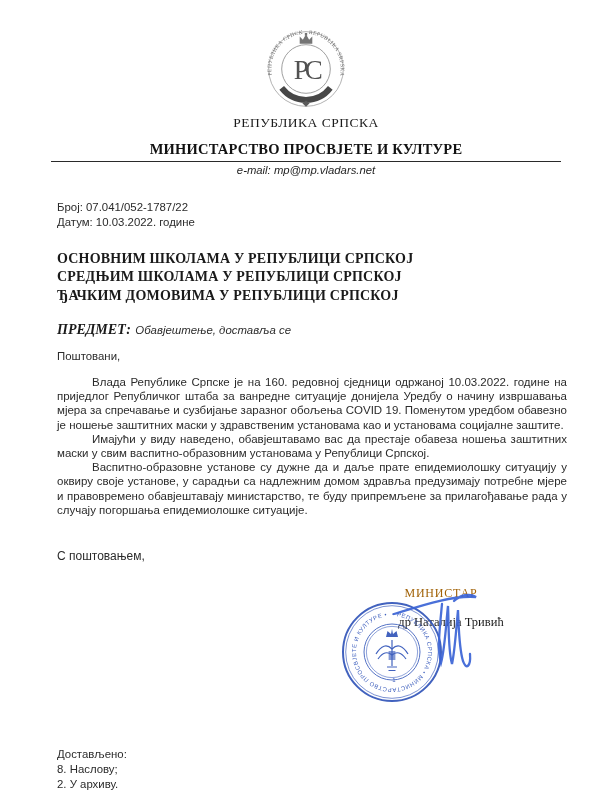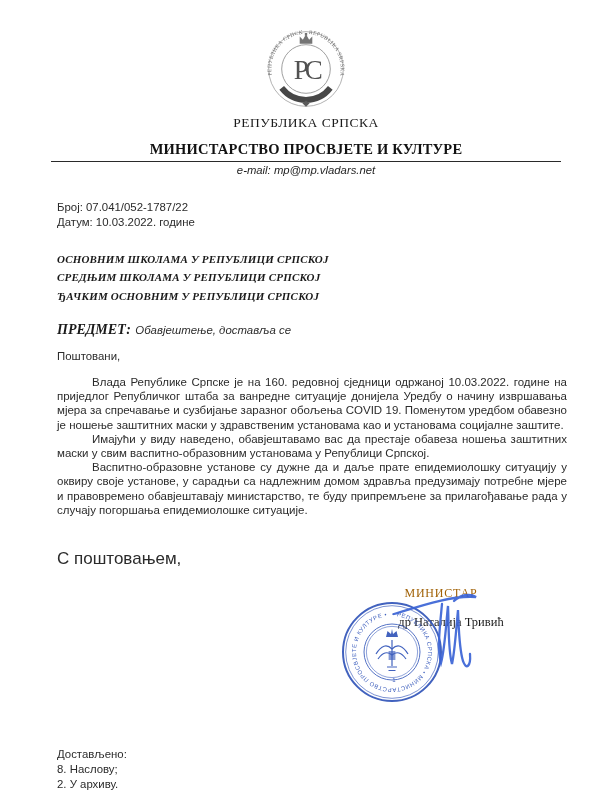--- a/index.html
+++ b/index.html
@@ -14,31 +14,31 @@
   .header { position:absolute; left:0; top:115px; width:612px; text-align:center; }
   .republic { font-family:"Liberation Serif", serif; font-size:13.5px; color:#1c1c1c; letter-spacing:0.5px; }
   .ministry { font-family:"Liberation Serif", serif; font-size:14.5px; font-weight:bold; color:#111; letter-spacing:0.2px; margin-top:10px; }
   .rule { margin:3px auto 0 auto; width:510px; border-top:1.4px solid #2a2a2a; height:0; }
   .addr { font-style:italic; font-size:11.3px; color:#1e1e1e; margin-top:2px; }
   .uline { text-decoration:underline; }
   
   .meta { position:absolute; left:57px; top:200px; font-size:11.4px; line-height:15px; color:#2b2b2b; }
   
   .recipients { position:absolute; left:57px; top:250px; font-family:"Liberation Serif", serif;
-    font-weight:bold; font-size:11px; line-height:18.3px; color:#1a1a1a; letter-spacing:0.2px;font-style:italic; }
+    font-weight:bold; font-size:14px; line-height:18.3px; color:#1a1a1a; letter-spacing:0.2px; }
   
   .subject { position:absolute; left:57px; top:320px;font-style:italic; }
   .subject-label { font-family:"Liberation Serif", serif; font-weight:bold; font-size:14px; color:#1a1a1a; }
   .subject-value { font-size:11.4px; color:#2b2b2b; }
   
   .salutation { position:absolute; left:57px; top:350px; font-size:11.4px; }
   .body-text { position:absolute; left:57px; top:375px; width:510px;
     font-size:11.5px; line-height:14.2px; text-align:justify; color:#2b2b2b; }
   .para { text-indent:35px; margin:0; }
-  .closing { position:absolute; left:57px; top:549px; font-size:17px; }
+  .closing { position:absolute; left:57px; top:549px; font-size:12px; }
   
   .sig-title { position:absolute; left:341px; top:586px; width:200px; text-align:center;
     font-family:"Liberation Serif", serif; font-size:12px; letter-spacing:0.8px; color:#a16207; }
   .sig-name { position:absolute; left:351px; top:615px; width:200px; text-align:center;
     font-family:"Liberation Serif", serif; font-size:12.5px; color:#1d1d1d; }
   .stamp { position:absolute; left:338px; top:598px; width:108px; height:108px; opacity:0.9; }
   .signature-svg { position:absolute; left:380px; top:580px; width:130px; height:100px; }
   
   .footer { position:absolute; left:57px; top:747px; font-size:11.4px; line-height:14.8px; color:#2b2b2b; }
 </style>
@@ -75,21 +75,21 @@
   </div>
 
   <div class="meta">
     <div>Број: 07.041/052-1787/22</div>
     <div>Датум: 10.03.2022. године</div>
   </div>
 
   <div class="recipients">
       <div>ОСНОВНИМ ШКОЛАМА У РЕПУБЛИЦИ СРПСКОЈ</div>
       <div>СРЕДЊИМ ШКОЛАМА У РЕПУБЛИЦИ СРПСКОЈ</div>
-      <div>ЂАЧКИМ ОСНОВНИМ У РЕПУБЛИЦИ СРПСКОЈ</div>
+      <div>ЂАЧКИМ ДОМОВИМА У РЕПУБЛИЦИ СРПСКОЈ</div>
     </div>
 
   <div class="subject">
     <span class="subject-label">ПРЕДМЕТ:</span>
     <span class="subject-value">Обавјештење, доставља се</span>
   </div>
 
   <div class="salutation">Поштовани,</div>
   <div class="body-text">
       <div class="para">Влада Републике Српске је на 160. редовној сједници одржаној 10.03.2022. године на приједлог Републичког штаба за ванредне ситуације донијела Уредбу о начину извршавања мјера за спречавање и сузбијање заразног обољења COVID 19. Поменутом уредбом обавезно је ношење заштитних маски у здравственим установама као и установама социјалне заштите.</div>

